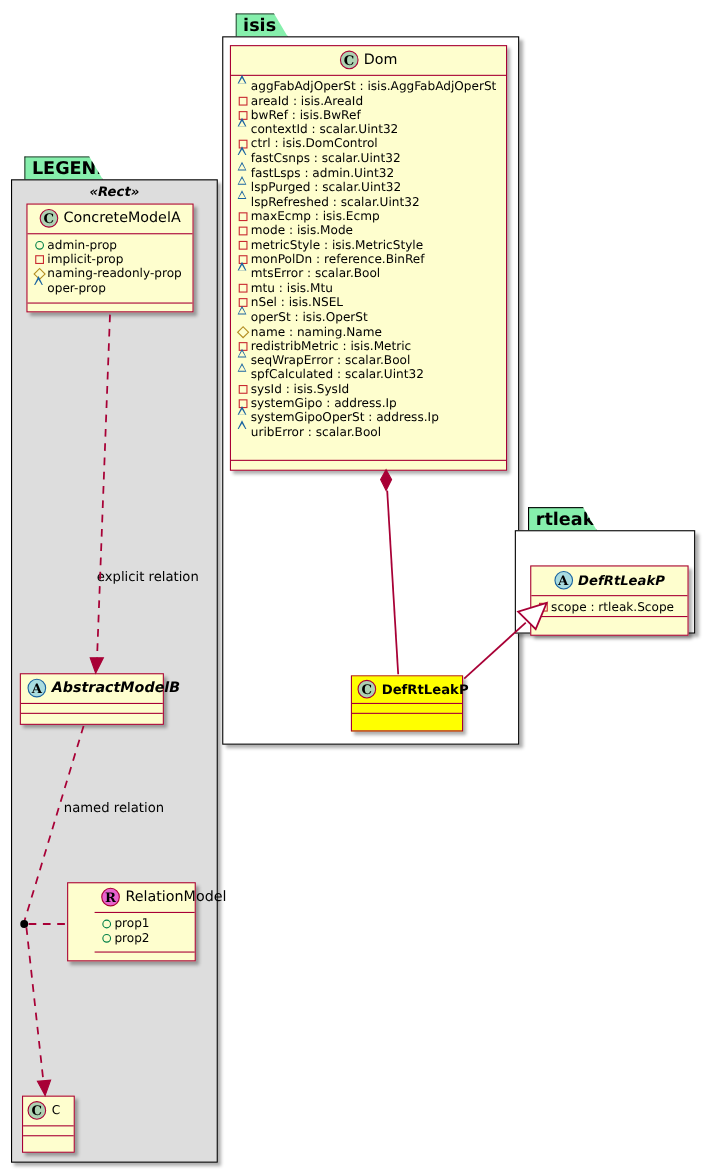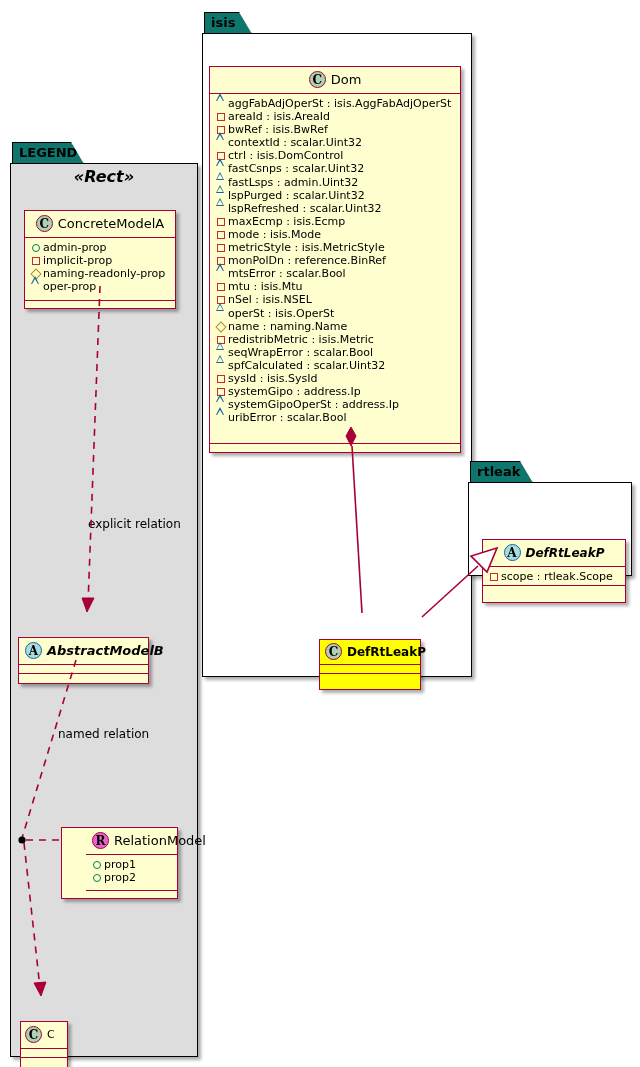--- a/index.html
+++ b/index.html
@@ -28,29 +28,29 @@
     pointer-events: none;
   }
 
   
   .pkg {
     position: absolute;
     box-sizing: border-box;
   }
   .pkg-tab {
     position: absolute;
-    left: 2px;
+    left: 12px;
     top: 0;
     height: 22px;
     box-sizing: border-box;
     border: 1.5px solid #000000;
     border-bottom: none;
-    background: #0f766e;
+    background: #86efac;
     font-weight: bold;
-    font-size: 13px;
+    font-size: 16px;
     line-height: 20px;
     padding: 0 16px 0 6px;
     white-space: nowrap;
     clip-path: polygon(0 0, calc(100% - 13px) 0, 100% 100%, 0 100%);
   }
   .pkg-body {
     position: absolute;
     left: 0;
     box-sizing: border-box;
     border: 1.5px solid #000000;
@@ -61,21 +61,20 @@
     background: #dddddd;
   }
 
   
   .cls {
     position: absolute;
     box-sizing: border-box;
     border: 1.4px solid #a80036;
     background: #fefece;
     box-shadow: 3px 3px 3px rgba(0,0,0,0.32);
-    margin-top: 25px;
   }
   .cls-head {
     box-sizing: border-box;
     border-bottom: 1.4px solid #a80036;
     text-align: center;
     padding: 4px 6px 5px 6px;
     white-space: nowrap;
     font-size: 13px;
   }
   .cls-head .badge {
@@ -178,21 +177,21 @@
     border-color: #a80036;
   }
   .cls.hl .cls-head { background: #ffff00; }
 
   
   .stereo {
     position: absolute;
     text-align: center;
     font-style: italic;
     font-weight: bold;
-    font-size: 16px;
+    font-size: 12px;
     white-space: nowrap;
   }
 
   
   .edge-label {
     position: absolute;
     font-size: 12px;
     white-space: nowrap;
     color: #000000;
     background: transparent;

